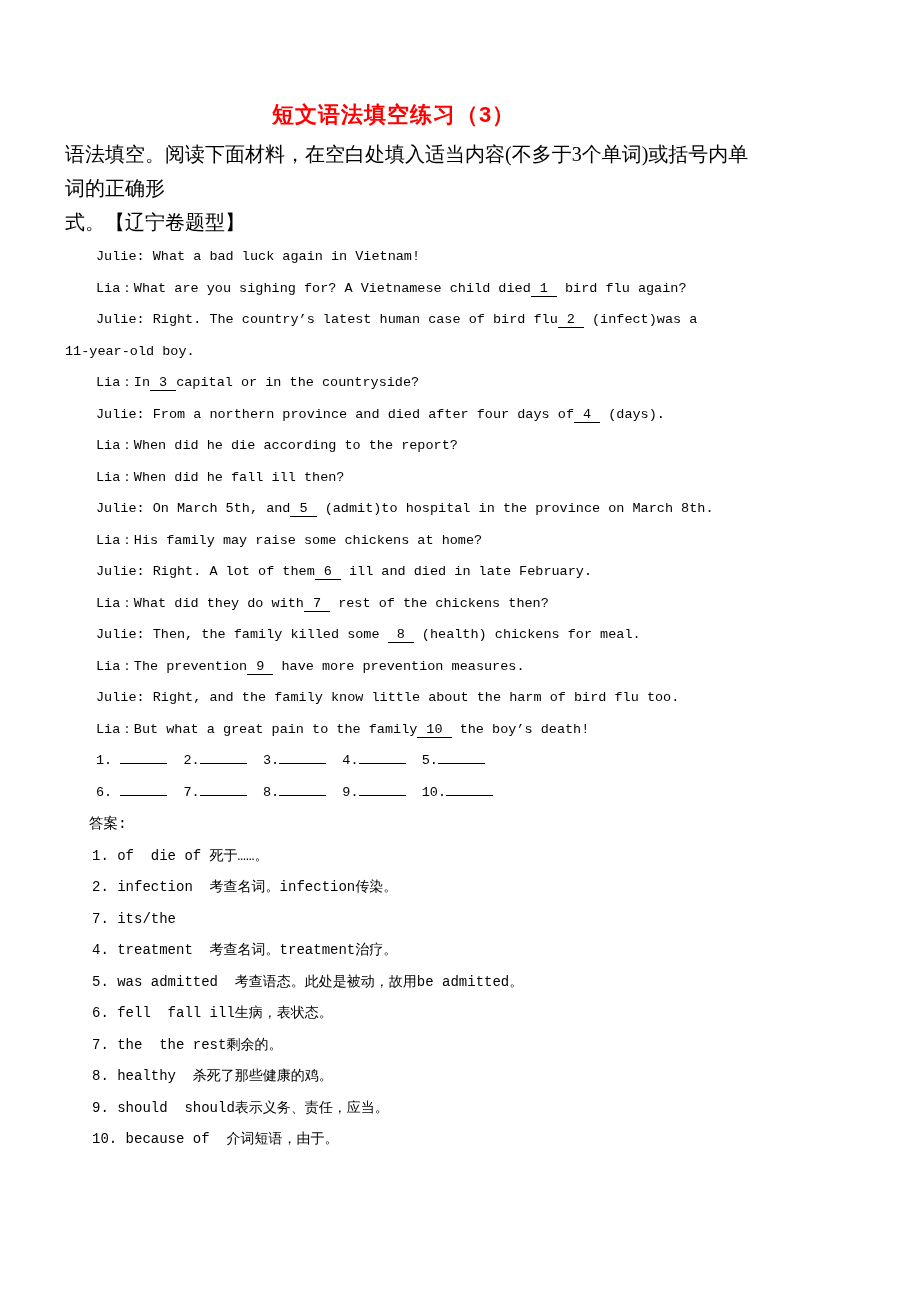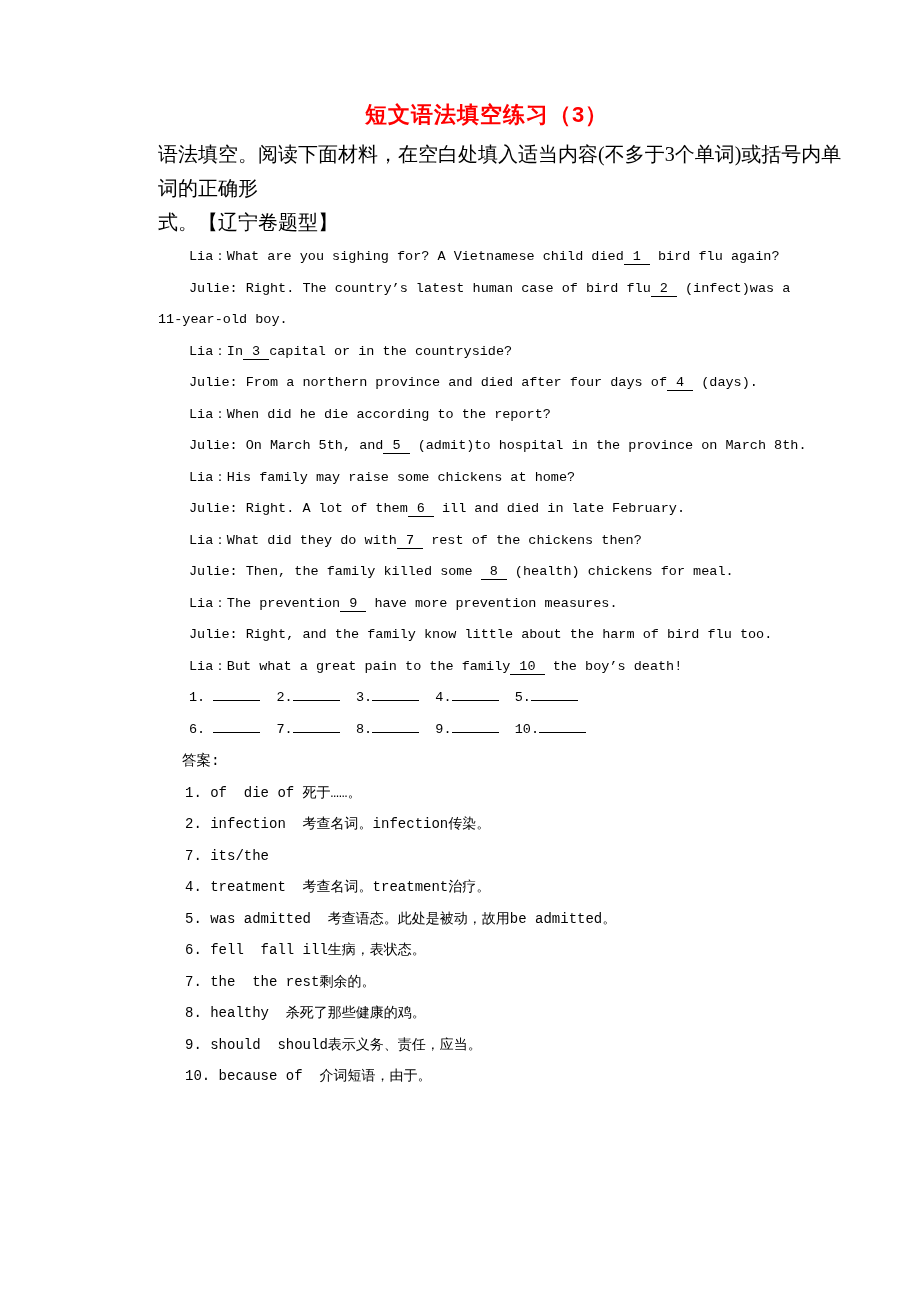--- a/index.html
+++ b/index.html
@@ -5,22 +5,21 @@
   * { margin: 0; padding: 0; box-sizing: border-box; }
   html, body { background: #ffffff; }
   body {
     width: 920px;
     height: 1302px;
     color: #000000;
     font-family: "Liberation Serif", "DejaVu Serif", serif;
     overflow: hidden;
   }
   .page {
-    padding: 100px 60px 0 114px;
-    margin-left: 44px;
+    padding: 100px 60px 0 65px;
   }
   .title {
     text-align: center;
     color: #ff0000;
     font-size: 22px;
     font-weight: bold;
     font-family: "Liberation Sans", "DejaVu Sans", sans-serif;
     letter-spacing: 1px;
     margin-bottom: 7px;
     width: 657px;
@@ -75,26 +74,28 @@
 <div class="page">
 
   <h1 class="title">短文语法填空练习（3）</h1>
 
   <div class="intro">
     <div>语法填空。阅读下面材料，在空白处填入适当内容(不多于3个单词)或括号内单词的正确形</div>
     <div>式。【辽宁卷题型】</div>
   </div>
 
   <div class="dialogue" id="dialogue">
+      <div class="dline indent"><span>Julie: What a bad luck again in Vietnam!</span></div>
       <div class="dline indent"><span>Lia：What are you sighing for? A Vietnamese child died</span><span class="blank">1</span><span> bird flu again?</span></div>
       <div class="dline indent"><span>Julie: Right. The country’s latest human case of bird flu</span><span class="blank">2</span><span> (infect)was a</span></div>
       <div class="dline"><span>11-year-old boy.</span></div>
       <div class="dline indent"><span>Lia：In</span><span class="blank">3</span><span>capital or in the countryside?</span></div>
       <div class="dline indent"><span>Julie: From a northern province and died after four days of</span><span class="blank">4</span><span> (days).</span></div>
       <div class="dline indent"><span>Lia：When did he die according to the report?</span></div>
+      <div class="dline indent"><span>Lia：When did he fall ill then?</span></div>
       <div class="dline indent"><span>Julie: On March 5th, and</span><span class="blank">5</span><span> (admit)to hospital in the province on March 8th.</span></div>
       <div class="dline indent"><span>Lia：His family may raise some chickens at home?</span></div>
       <div class="dline indent"><span>Julie: Right. A lot of them</span><span class="blank">6</span><span> ill and died in late February.</span></div>
       <div class="dline indent"><span>Lia：What did they do with</span><span class="blank">7</span><span> rest of the chickens then?</span></div>
       <div class="dline indent"><span>Julie: Then, the family killed some </span><span class="blank">8</span><span> (health) chickens for meal.</span></div>
       <div class="dline indent"><span>Lia：The prevention</span><span class="blank">9</span><span> have more prevention measures.</span></div>
       <div class="dline indent"><span>Julie: Right, and the family know little about the harm of bird flu too.</span></div>
       <div class="dline indent"><span>Lia：But what a great pain to the family</span><span class="blank">10</span><span> the boy’s death!</span></div>
       <div class="dline indent"><span>1. </span><span class="blank empty"></span><span>  2.</span><span class="blank empty"></span><span>  3.</span><span class="blank empty"></span><span>  4.</span><span class="blank empty"></span><span>  5.</span><span class="blank empty"></span></div>
       <div class="dline indent"><span>6. </span><span class="blank empty"></span><span>  7.</span><span class="blank empty"></span><span>  8.</span><span class="blank empty"></span><span>  9.</span><span class="blank empty"></span><span>  10.</span><span class="blank empty"></span></div>

